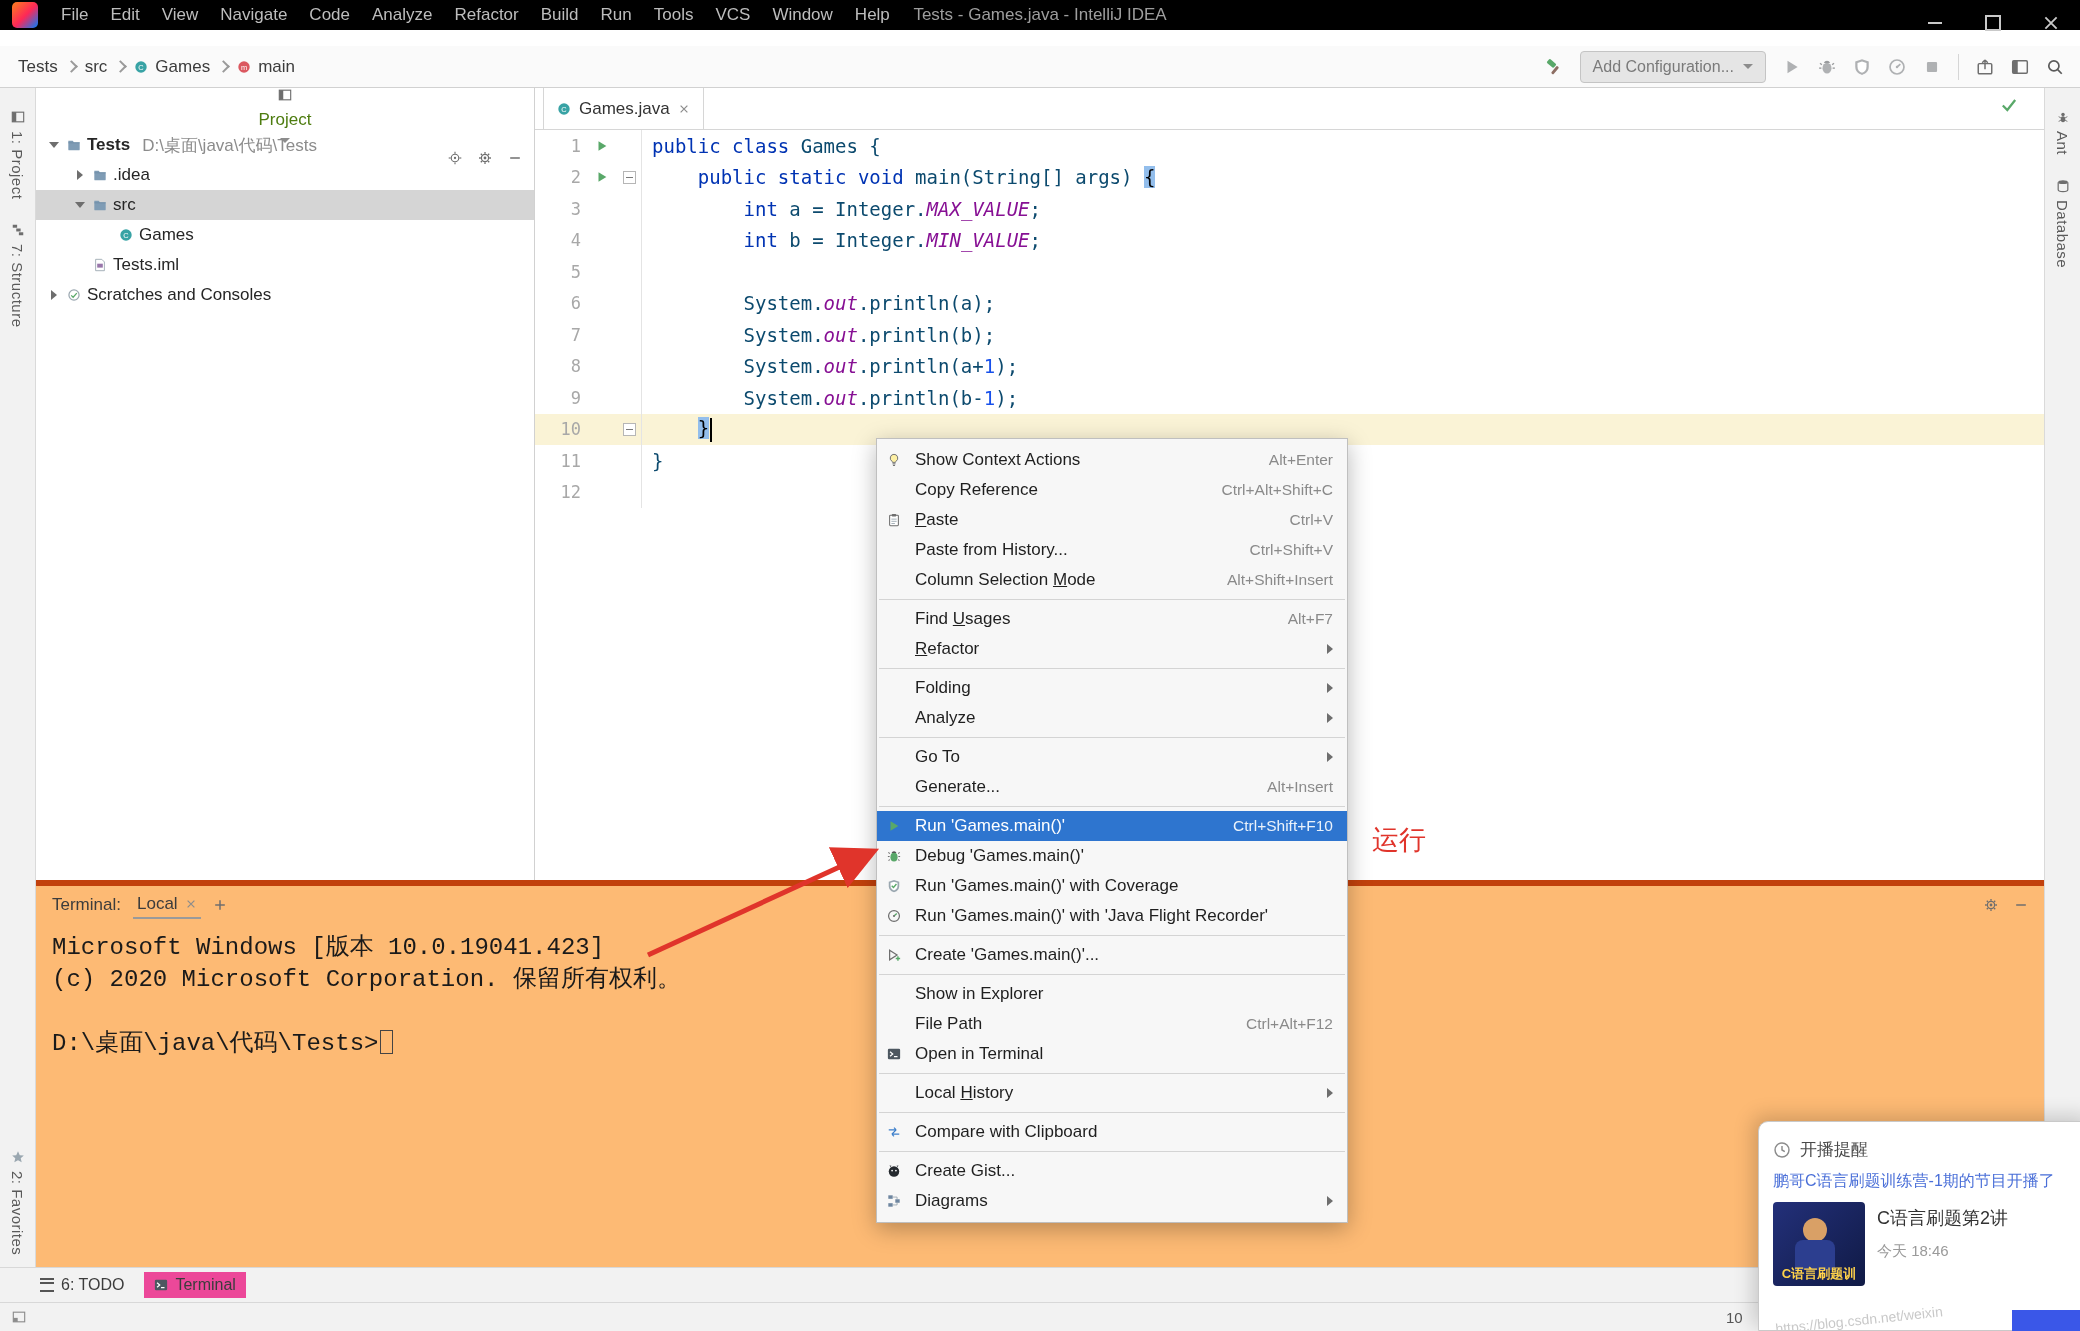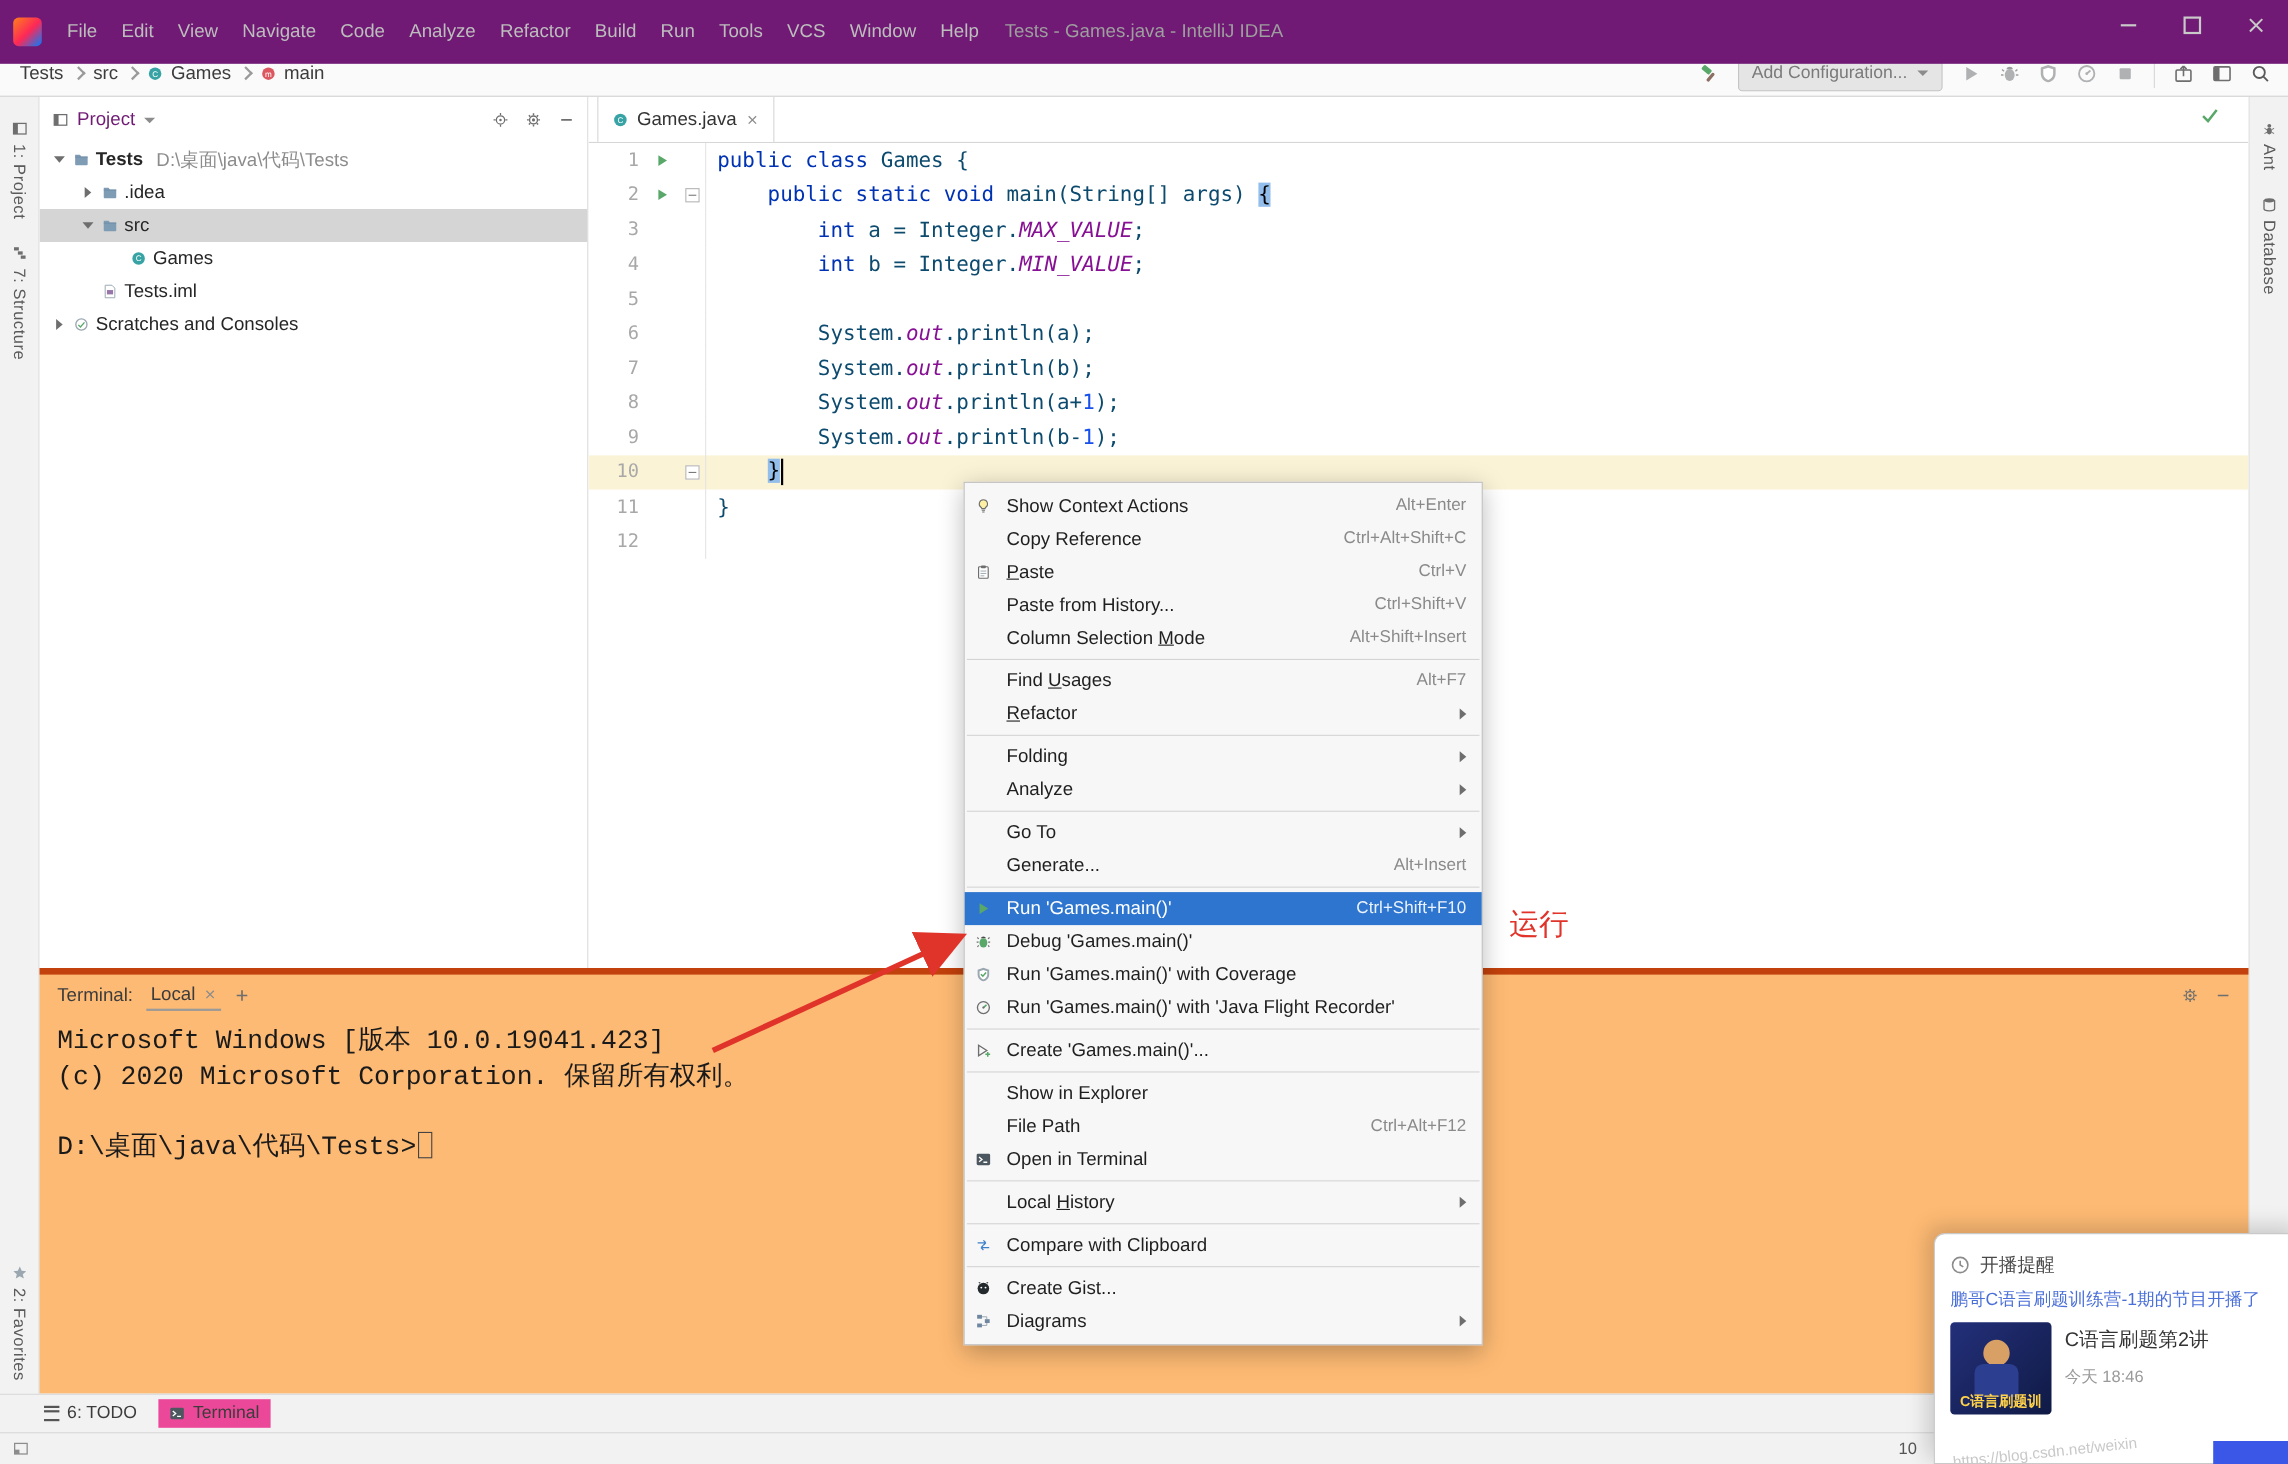--- a/index.html
+++ b/index.html
@@ -4,21 +4,21 @@
 <style>
   html,body{margin:0;padding:0;}
   body{width:2080px;height:1331px;position:relative;overflow:hidden;background:#fff;
        font-family:"Liberation Sans",sans-serif;-webkit-font-smoothing:antialiased;}
   .ic{display:inline-flex;width:18px;height:18px;flex:none;}
   .ic svg{width:100%;height:100%;}
   .ic.sm{width:14px;height:14px;}
   .ic.xs{width:12px;height:12px;}
 
   
-  .titlebar{position:absolute;left:0;top:0;width:2080px;height:58px;background:#701a75;
+  .titlebar{position:absolute;left:0;top:0;width:2080px;height:30px;background:#000000;
             display:flex;align-items:center;color:#BDBDBD;z-index:10;}
   .logo{width:26px;height:26px;border-radius:5px;margin:0 12px;flex:none;
         background:linear-gradient(135deg,#FC801D 0%,#FE2857 52%,#007EFF 100%);}
   .menubar{display:flex;align-items:center;}
   .mitem{padding:0 11px;font-size:17px;line-height:46px;cursor:default;}
   .wtitle{position:absolute;left:50%;transform:translateX(-50%);color:#9E9E9E;font-size:17px;line-height:46px;}
   .winctl{position:absolute;right:0;top:0;height:46px;display:flex;}
   .wbtn{width:58px;height:46px;display:flex;align-items:center;justify-content:center;}
   .wbtn .bar{width:14px;height:2px;background:#C9C9C9;}
   .wbtn .box{width:12px;height:12px;border:2px solid #C9C9C9;}
@@ -42,21 +42,21 @@
         display:flex;flex-direction:column;align-items:center;padding-top:10px;box-sizing:border-box;}
   .lstripe{left:0;border-right:1px solid #DADADA;}
   .rstripe{left:2044px;border-left:1px solid #DADADA;}
   .stripe-spacer{flex:1;}
   .stripe-btn{display:flex;flex-direction:column;align-items:center;gap:7px;margin:12px 0;color:#5A5A5A;}
   .vtext{writing-mode:vertical-rl;font-size:15px;letter-spacing:.5px;white-space:nowrap;}
 
   
   .project{position:absolute;left:36px;top:88px;width:499px;height:792px;background:#fff;
            border-right:1px solid #D1D1D1;box-sizing:border-box;overflow:hidden;}
-  .phead{height:42px;display:flex;align-items:center;padding:0 12px;gap:8px;font-size:17px;color:#701a75;}
+  .phead{height:42px;display:flex;align-items:center;padding:0 12px;gap:8px;font-size:17px;color:#4d7c0f;flex-direction:column;}
   .phead-right{margin-left:auto;display:flex;gap:16px;align-items:center;}
   .trow{height:30px;display:flex;align-items:center;gap:6px;font-size:17px;color:#262626;white-space:nowrap;}
   .trow.sel{background:#D5D5D5;}
   .arr{width:15px;display:inline-flex;justify-content:center;flex:none;}
   .arr.exp::before{content:"";border-left:5px solid transparent;border-right:5px solid transparent;
                    border-top:6px solid #6E6E6E;}
   .arr.col::before{content:"";border-top:5px solid transparent;border-bottom:5px solid transparent;
                    border-left:6px solid #6E6E6E;}
   .tlabel.bold{font-weight:bold;}
   .tpath{color:#8C8C8C;margin-left:6px;}

